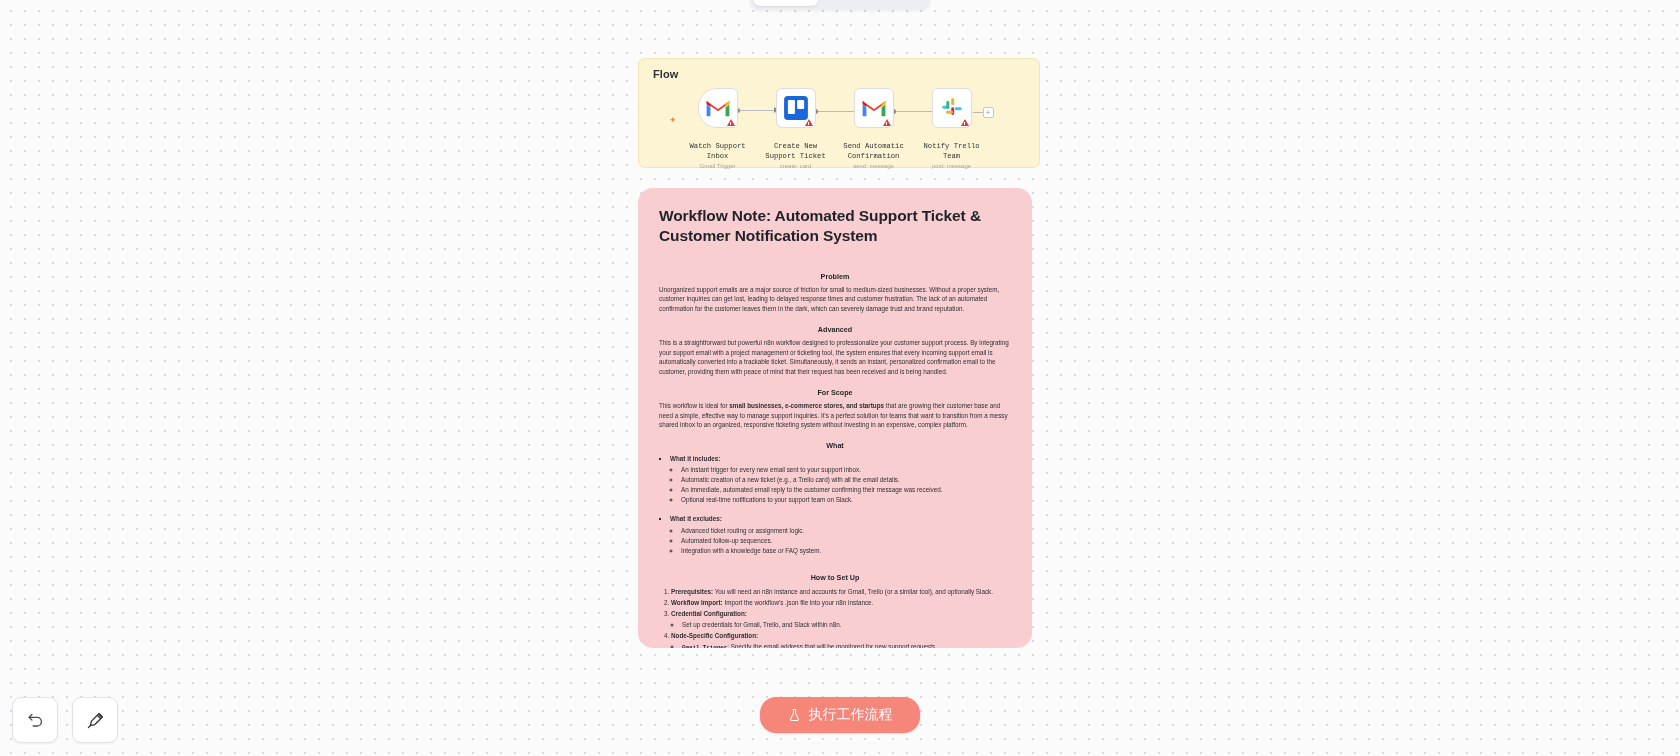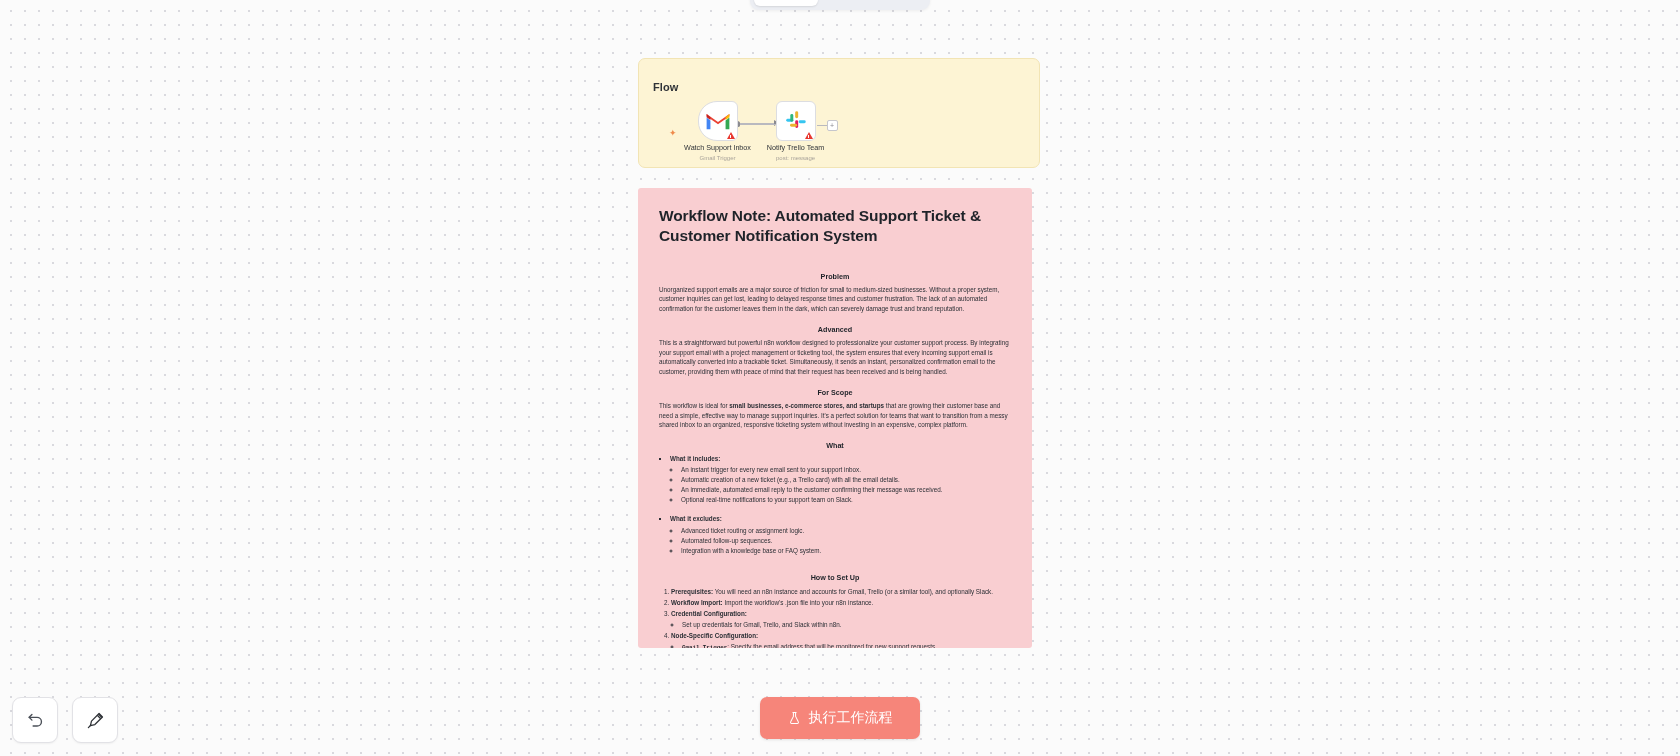--- a/index.html
+++ b/index.html
@@ -59,21 +59,21 @@
   
   .flow-card {
     position: absolute;
     left: 638px;
     top: 58px;
     width: 402px;
     height: 110px;
     background: #fdf4d4;
     border: 1px solid #f2e4b4;
     border-radius: 7px;
-    padding: 22px 12px;
+    padding: 9px 12px;
   }
   .flow-title {
     font-size: 11px;
     font-weight: bold;
     color: #2f3237;
     margin: 0 0 8px 2px;
     letter-spacing: .1px;
   }
   .flow-nodes {
     display: flex;
@@ -100,26 +100,27 @@
     border-radius: 6px;
     display: flex;
     align-items: center;
     justify-content: center;
   }
   .node-box.trigger {
     border-top-left-radius: 19px;
     border-bottom-left-radius: 19px;
   }
   .node-label {
-    margin-top: 2px;
+    margin-top: 14px;
     font-size: 7.2px;
     line-height: 1.35;
     color: #2f3237;
     text-align: center;
     width: 76px;
+    font-family: Liberation Mono, monospace;
   }
   .node-sub {
     margin-top: 2px;
     font-size: 6px;
     color: #a9a39a;
     text-align: center;
     font-style: normal;
   }
   .warn {
     position: absolute;
@@ -189,21 +190,21 @@
   .ico { width: 26px; height: 26px; display: block; }
 
   
   .note-card {
     position: absolute;
     left: 638px;
     top: 188px;
     width: 394px;
     height: 460px;
     background: #f9ced1;
-    border-radius: 3px;
+    border-radius: 15px;
     padding: 18px 21px 10px 21px;
     overflow: hidden;
   }
   .note-h1 {
     font-size: 15.5px;
     line-height: 1.28;
     font-weight: bold;
     color: #1f2329;
     margin: 0 0 26px 0;
     letter-spacing: -0.1px;
@@ -265,25 +266,25 @@
     color: #1f2329;
   }
   .spacer-8 { height: 9px; }
 
   
   .run-btn {
     position: absolute;
     left: 760px;
     top: 697px;
     width: 160px;
-    height: 42px;
+    height: 36px;
     background: #f6857a;
     color: #ffffff;
     border: none;
-    border-radius: 7px;
+    border-radius: 16px;
     font-size: 14px;
     font-family: "Liberation Sans", sans-serif;
     display: flex;
     align-items: center;
     justify-content: center;
     gap: 8px;
     cursor: pointer;
     box-shadow: 0 1px 3px rgba(0,0,0,.10);
   }
 
@@ -337,27 +338,54 @@
         <div class="node-label">Watch Support Inbox</div>
         <div class="node-sub">Gmail Trigger</div>
       </div>
 
       <div class="conn">
         <span class="dot"></span>
           <span class="line"></span>
           <span class="arrow"></span>
       </div>
 
+      <div class="node-col">
+        <div class="node-box">
+          <svg class="ico" viewBox="0 0 48 48">
+            <rect x="2" y="2" width="44" height="44" rx="7" fill="#1868db"></rect>
+            <rect x="9" y="9" width="13" height="26" rx="2" fill="#fff"></rect>
+            <rect x="26" y="9" width="13" height="17" rx="2" fill="#fff"></rect>
+          </svg>
+          <span class="warn"></span>
+        </div>
+        <div class="node-label">Create New Support Ticket</div>
+        <div class="node-sub">create: card</div>
+      </div>
 
       <div class="conn">
         <span class="dot"></span>
           <span class="line"></span>
           <span class="bar"></span>
       </div>
 
+      <div class="node-col">
+        <div class="node-box">
+          <svg class="ico" viewBox="0 0 48 36">
+            <path d="M3 33 V9 L24 24 L45 9 V33 H38 V18 L24 29 L10 18 V33 Z" fill="#fff"></path>
+            <path d="M3 33h7V17L3 11.5z" fill="#4285f4"></path>
+            <path d="M38 33h7V11.5L38 17z" fill="#34a853"></path>
+            <path d="M3 9l21 15L45 9V5l-21 15L3 5z" fill="#ea4335"></path>
+            <path d="M3 5v6l7 5V11z" fill="#c5221f"></path>
+            <path d="M45 5v6l-7 5V11z" fill="#fbbc04"></path>
+          </svg>
+          <span class="warn"></span>
+        </div>
+        <div class="node-label">Send Automatic Confirmation</div>
+        <div class="node-sub">send: message</div>
+      </div>
 
       <div class="conn">
         <span class="dot"></span>
           <span class="line"></span>
           <span class="bar"></span>
       </div>
 
       <div class="node-col">
         <div class="node-box">
           <svg class="ico" viewBox="0 0 48 48">

